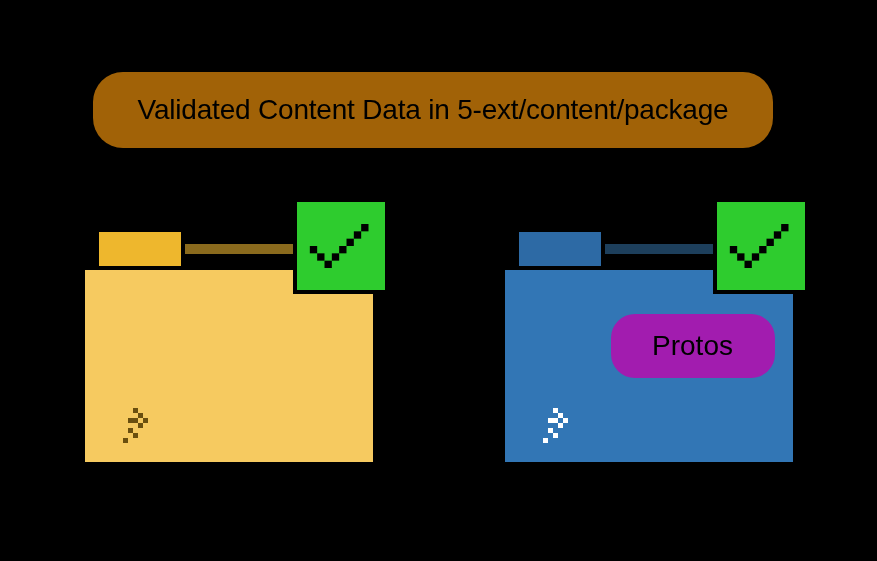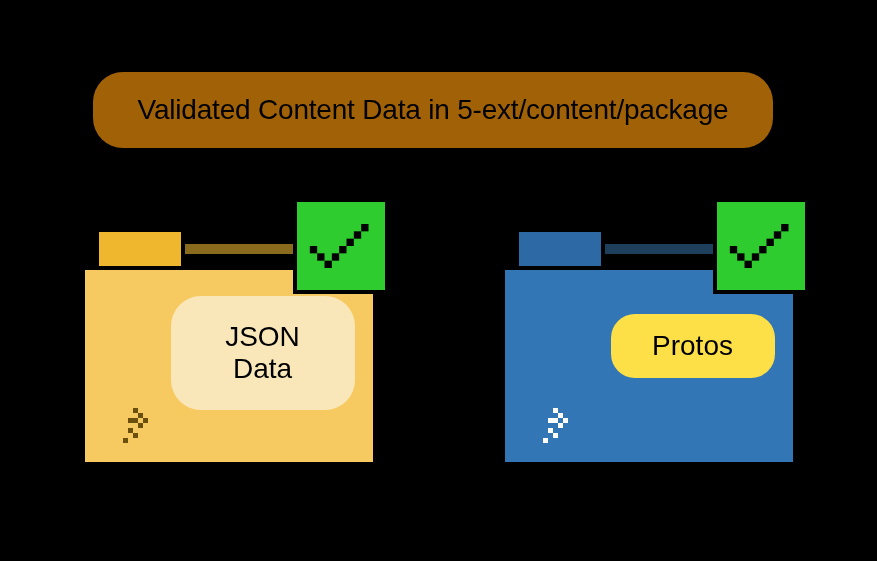--- a/index.html
+++ b/index.html
@@ -102,21 +102,21 @@
     }
     .folder-yellow .folder-label {
       background: #fae7b9;
       top: 98px;
       left: 102px;
       width: 184px;
       height: 114px;
       border-radius: 30px;
     }
     .folder-blue .folder-label {
-      background: #fde047;
+      background: #a21caf;
       top: 116px;
       left: 122px;
       width: 164px;
       height: 64px;
       border-radius: 24px;
     }
     
     .glyph {
       position: absolute;
       left: 32px;
@@ -161,24 +161,20 @@
           <rect x="22" y="56" width="8" height="8"></rect>
           <rect x="30" y="64" width="8" height="8"></rect>
           <rect x="38" y="56" width="8" height="8"></rect>
           <rect x="46" y="48" width="8" height="8"></rect>
           <rect x="54" y="40" width="8" height="8"></rect>
           <rect x="62" y="32" width="8" height="8"></rect>
           <rect x="70" y="24" width="8" height="8"></rect>
         </g>
       </svg>
     </div>
-    <div class="folder-label">
-      <span style="white-space:pre-line;">JSON
-Data</span>
-    </div>
   </div>
 
   <div class="folder-unit folder-blue">
     <div class="folder-tab"></div>
     <div class="connector"></div>
     <div class="folder-body">
       <div class="glyph">
         <svg viewBox="0 0 44 44">
           <g fill="#ffffff">
             <rect x="16" y="4" width="5" height="5"></rect>

